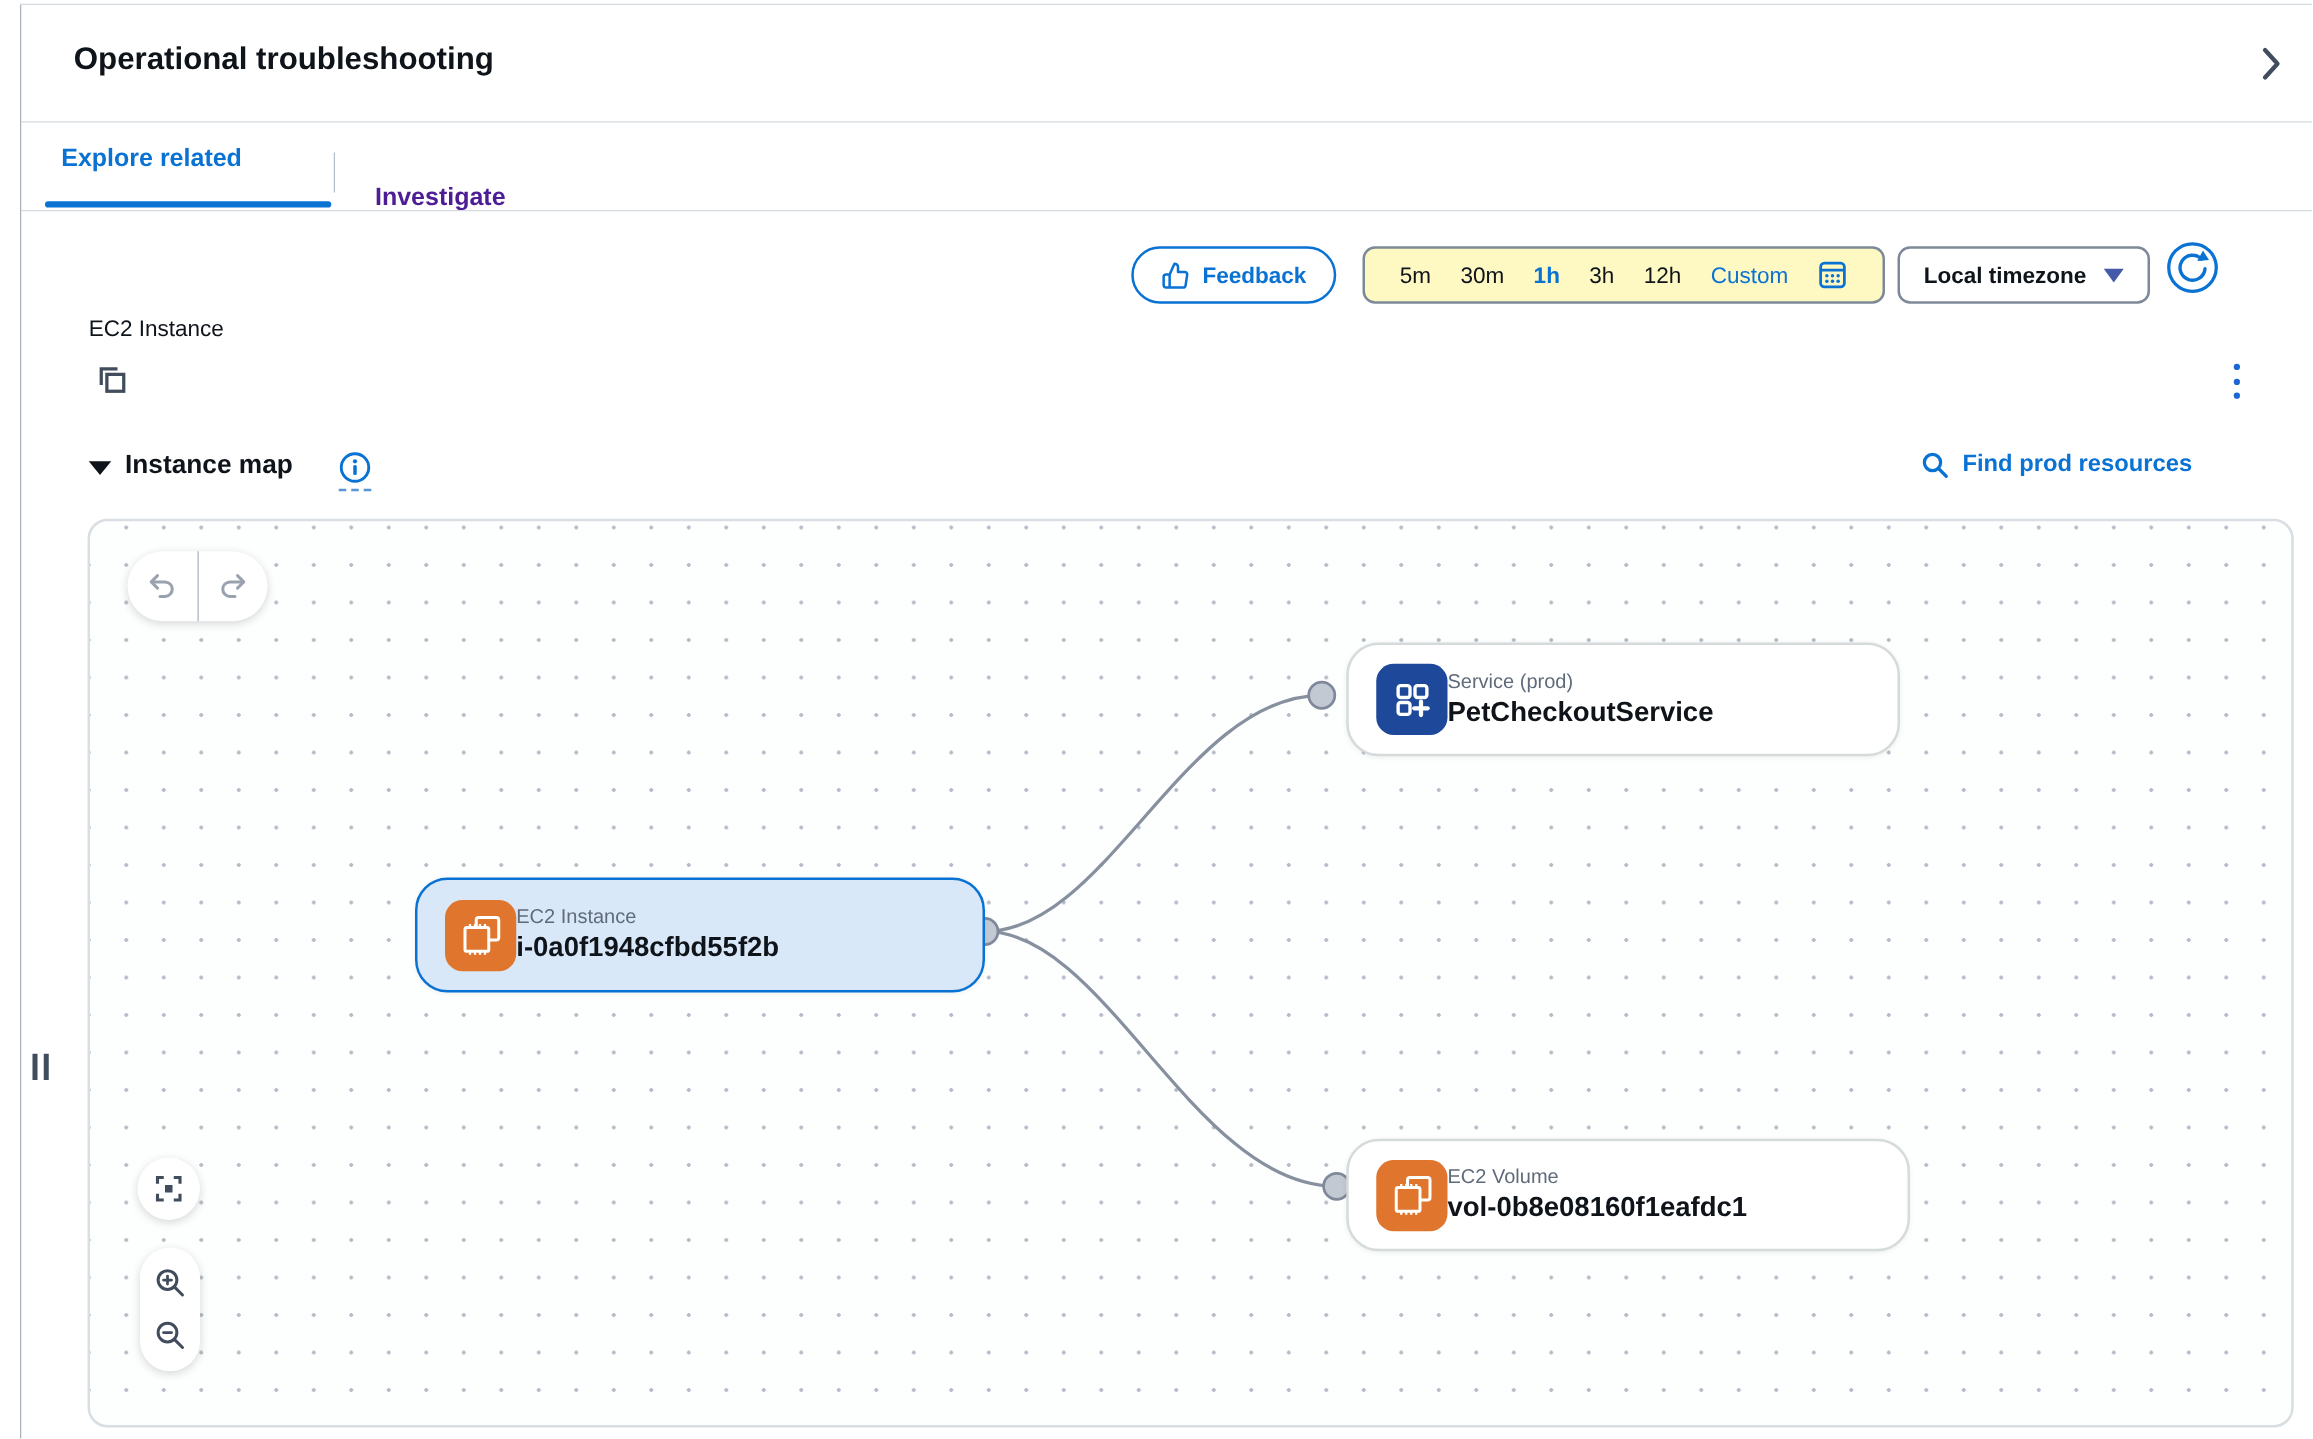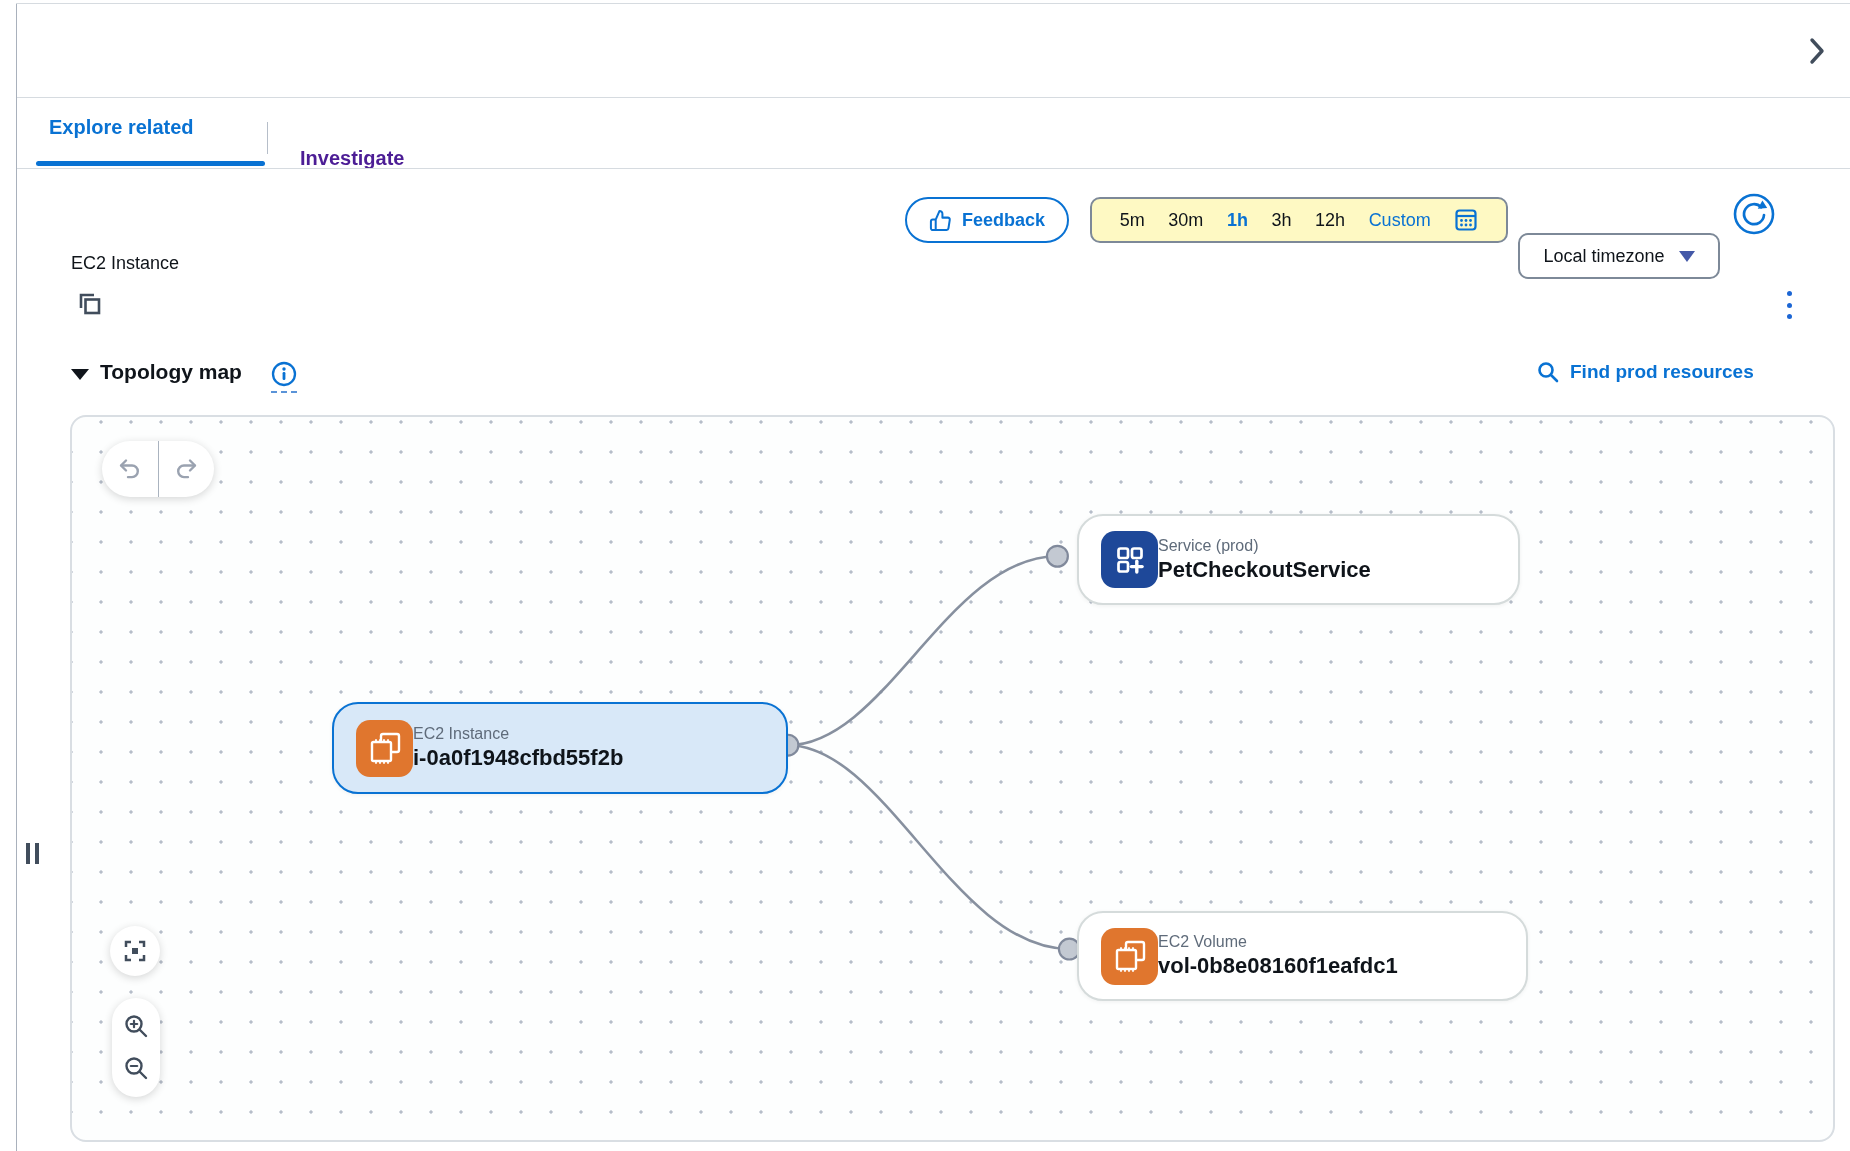--- a/index.html
+++ b/index.html
@@ -31,21 +31,21 @@
     color:#0972d3; font-weight:700; font-size:18px; background:#fff; cursor:pointer; }
   .seg { position:absolute; left:1090px; top:197px; width:418px; height:46px;
     border:2px solid #7d8998; border-radius:10px; background:#fef9c3;
     display:flex; align-items:center; justify-content:space-around; padding:0 16px; font-size:18px; }
   .seg .opt { color:#0f141a; font-weight:500; cursor:pointer; }
   .seg .opt.sel { color:#0972d3; font-weight:700; }
   .seg .custom { color:#0972d3; font-weight:500; cursor:pointer; }
   .seg .cal { width:24px; height:24px; cursor:pointer; display:block; }
   .btn-tz { position:absolute; left:1518px; top:197px; width:202px; height:46px;
     border:2px solid #7d8998; border-radius:10px; background:#fff; cursor:pointer;
-    display:flex; align-items:center; justify-content:center; gap:14px; font-size:18px; font-weight:400; color:#0f141a;margin-top:36px; }
+    display:flex; align-items:center; justify-content:center; gap:14px; font-size:18px; font-weight:700; color:#0f141a; }
   .caret-down { width:0; height:0; border-left:8px solid transparent; border-right:8px solid transparent;
     border-top:11px solid #4459a8; }
   .btn-refresh { position:absolute; left:1733px; top:193px; width:42px; height:42px; cursor:pointer; }
 
   
   .res-label { position:absolute; left:71px; top:253px; font-size:18px; color:#0f141a; }
   .copy-btn { position:absolute; left:76px; top:290px; width:28px; height:28px; cursor:pointer; }
   .kebab { position:absolute; left:1782px; top:291px; width:14px; height:28px; cursor:pointer;
     display:flex; flex-direction:column; align-items:center; justify-content:space-between; }
   .kebab i { width:5px; height:5px; border-radius:50%; background:#1c66d4; display:block; }
@@ -100,20 +100,21 @@
   .resize-handle i { width:4px; height:21px; background:#414d5c; display:block; }
 </style>
 </head>
 <body>
 
 <div class="stage">
   <div class="panel-left-border"></div>
   <div class="top-border"></div>
 
   <div class="hdr">
+    <div class="hdr-title">Operational troubleshooting</div>
     <svg class="hdr-chevron" viewBox="0 0 18 28">
       <polyline points="4,3 14,14 4,25" fill="none" stroke="#414d5c" stroke-width="3.4" stroke-linecap="round" stroke-linejoin="round"></polyline>
     </svg>
   </div>
   <div class="hdr-divider"></div>
 
   <div class="tabs">
     <div class="tab active">Explore related</div>
     <div class="tab-sep"></div>
     <div class="tab inactive">Investigate</div>
@@ -163,21 +164,21 @@
     <path d="M5 18 V5 H18" fill="none" stroke="#414d5c" stroke-width="2.6"></path>
     <rect x="9.5" y="9.5" width="13.5" height="13.5" fill="#fff" stroke="#414d5c" stroke-width="2.6"></rect>
   </svg>
   <div class="kebab">
       <i></i>
       <i></i>
       <i></i>
     </div>
 
   <div class="tri-collapse"></div>
-  <div class="topo-title">Topology map</div>
+  <div class="topo-title">Instance map</div>
   <div class="info-wrap">
     <svg width="26" height="26" viewBox="0 0 26 26">
       <circle cx="13" cy="13" r="11" fill="none" stroke="#0972d3" stroke-width="2.3"></circle>
       <circle cx="13" cy="8" r="1.7" fill="#0972d3"></circle>
       <rect x="11.6" y="11" width="2.8" height="8" rx="1.2" fill="#0972d3"></rect>
     </svg>
   </div>
   <div class="find-link">
     <svg width="24" height="24" viewBox="0 0 24 24">
       <circle cx="10" cy="10" r="6.5" fill="none" stroke="#0972d3" stroke-width="2.6"></circle>

